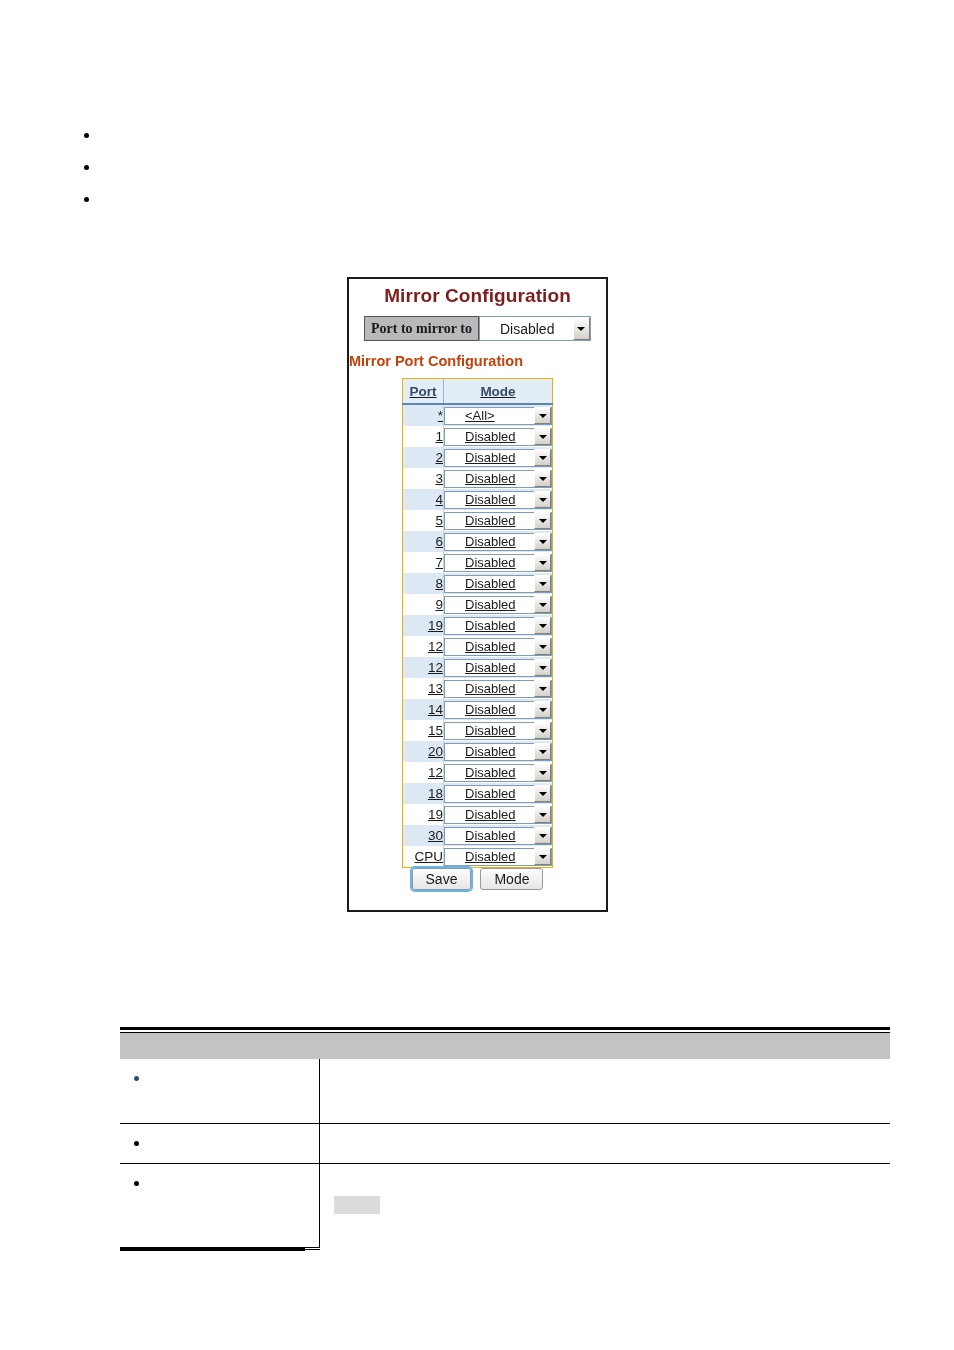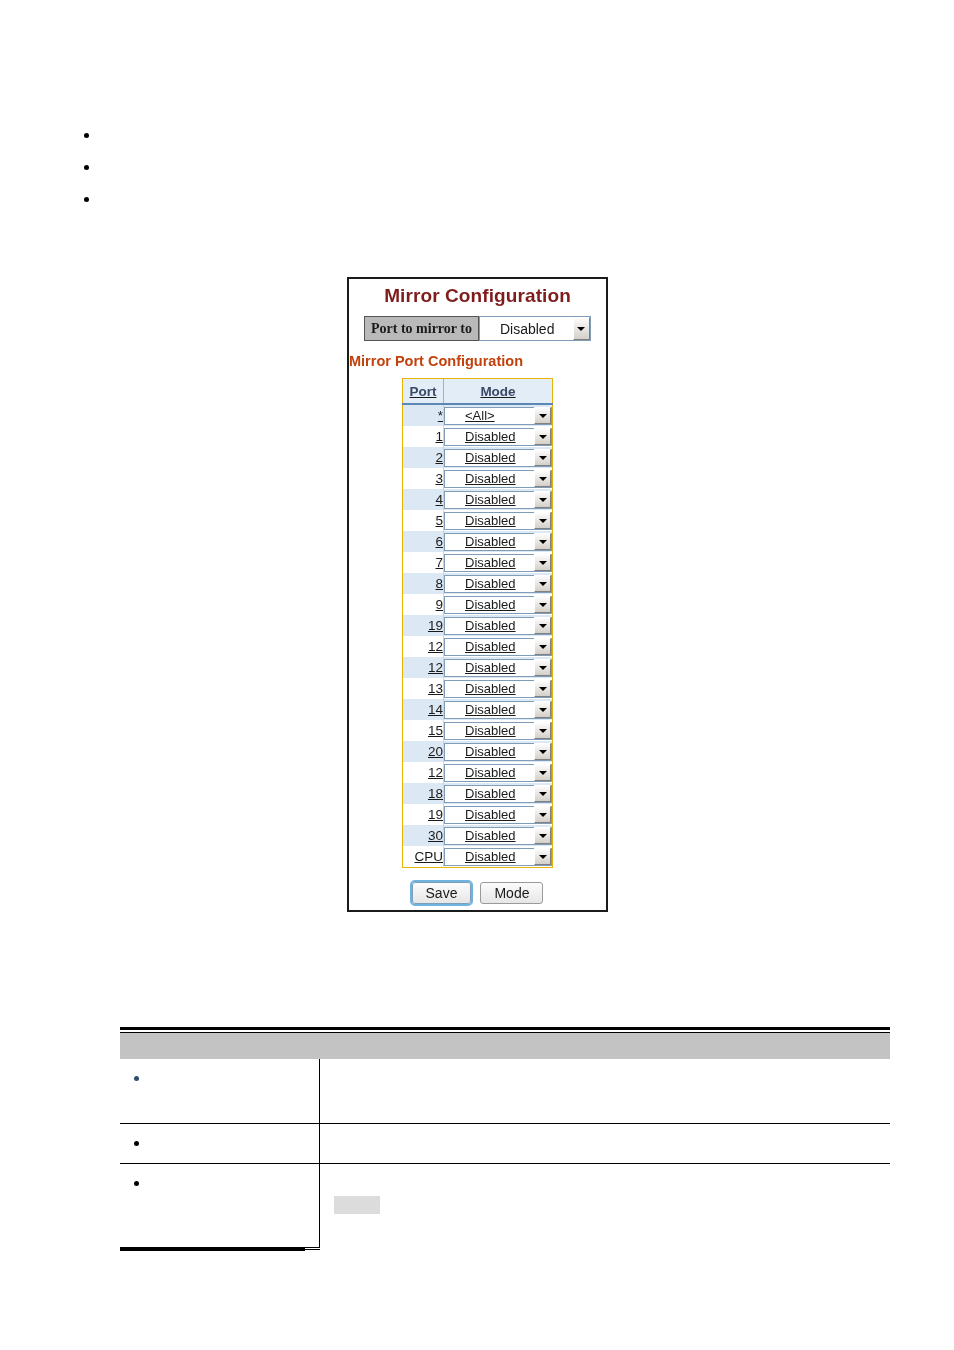--- a/index.html
+++ b/index.html
@@ -181,21 +181,20 @@
     width: 108px;
     height: 18px;
   }
   .row-select .select-value { font-size: 13px; }
 
   
   .btn-row {
     display: flex;
     justify-content: center;
     gap: 9px;
-    margin-top: 14px;
   }
   .btn {
     font-size: 14px;
     color: #1a1a1a;
     background: linear-gradient(#fcfcfc, #e6e6e6);
     border: 1px solid #9a9a9a;
     border-radius: 3px;
     padding: 2px 13px;
     box-sizing: border-box;
   }

